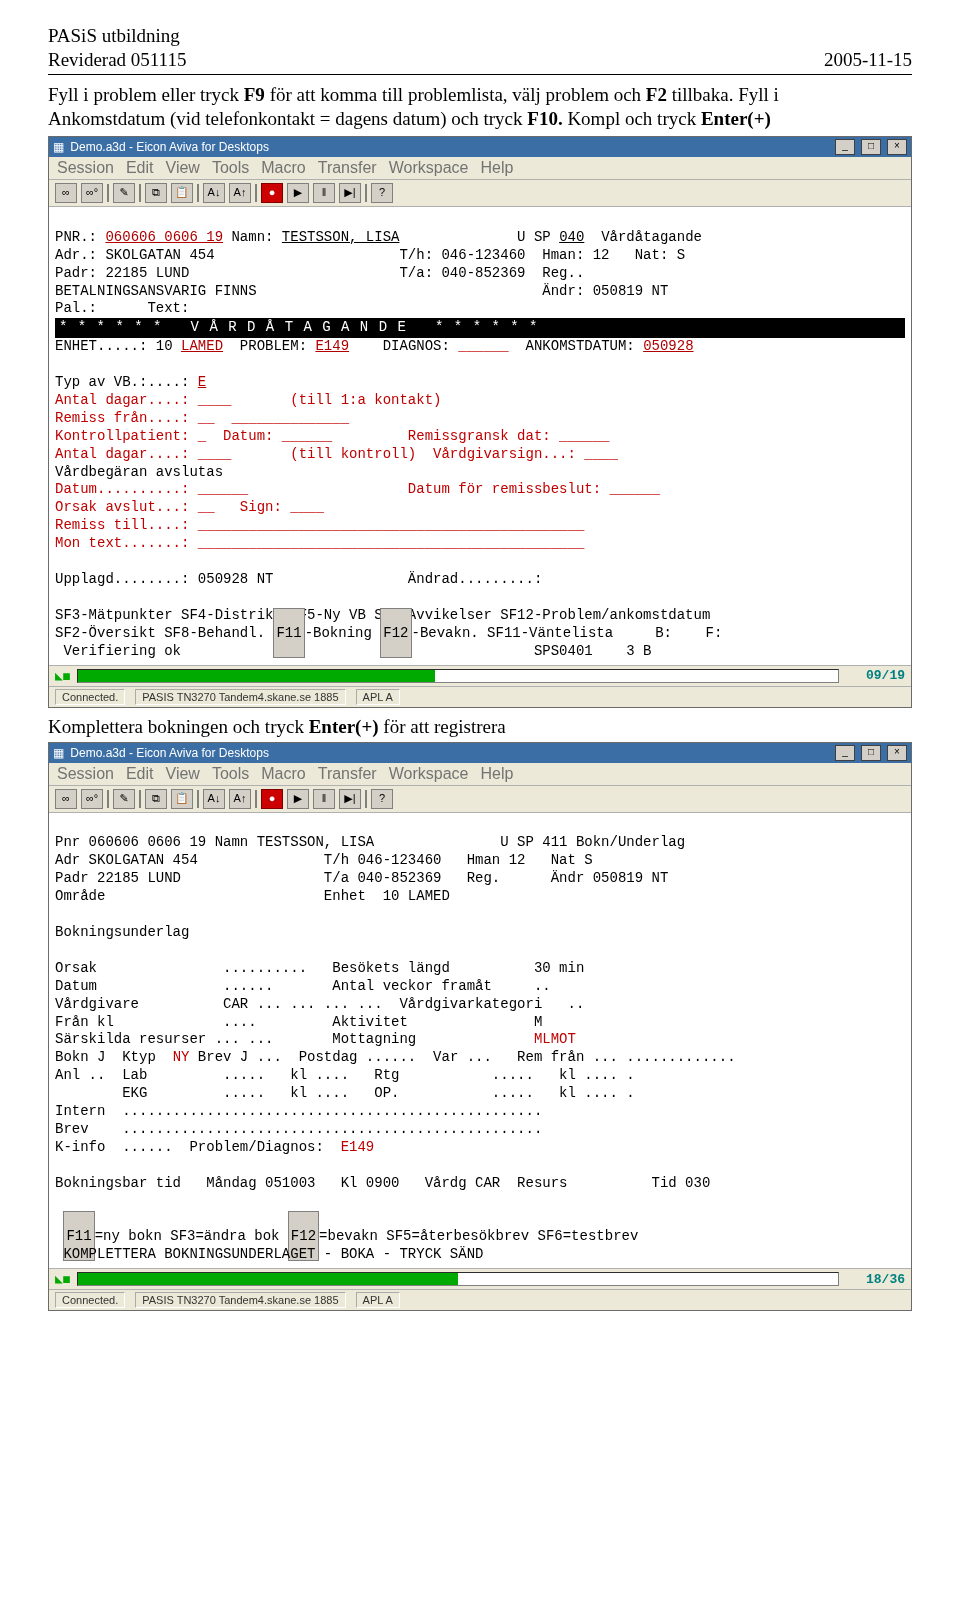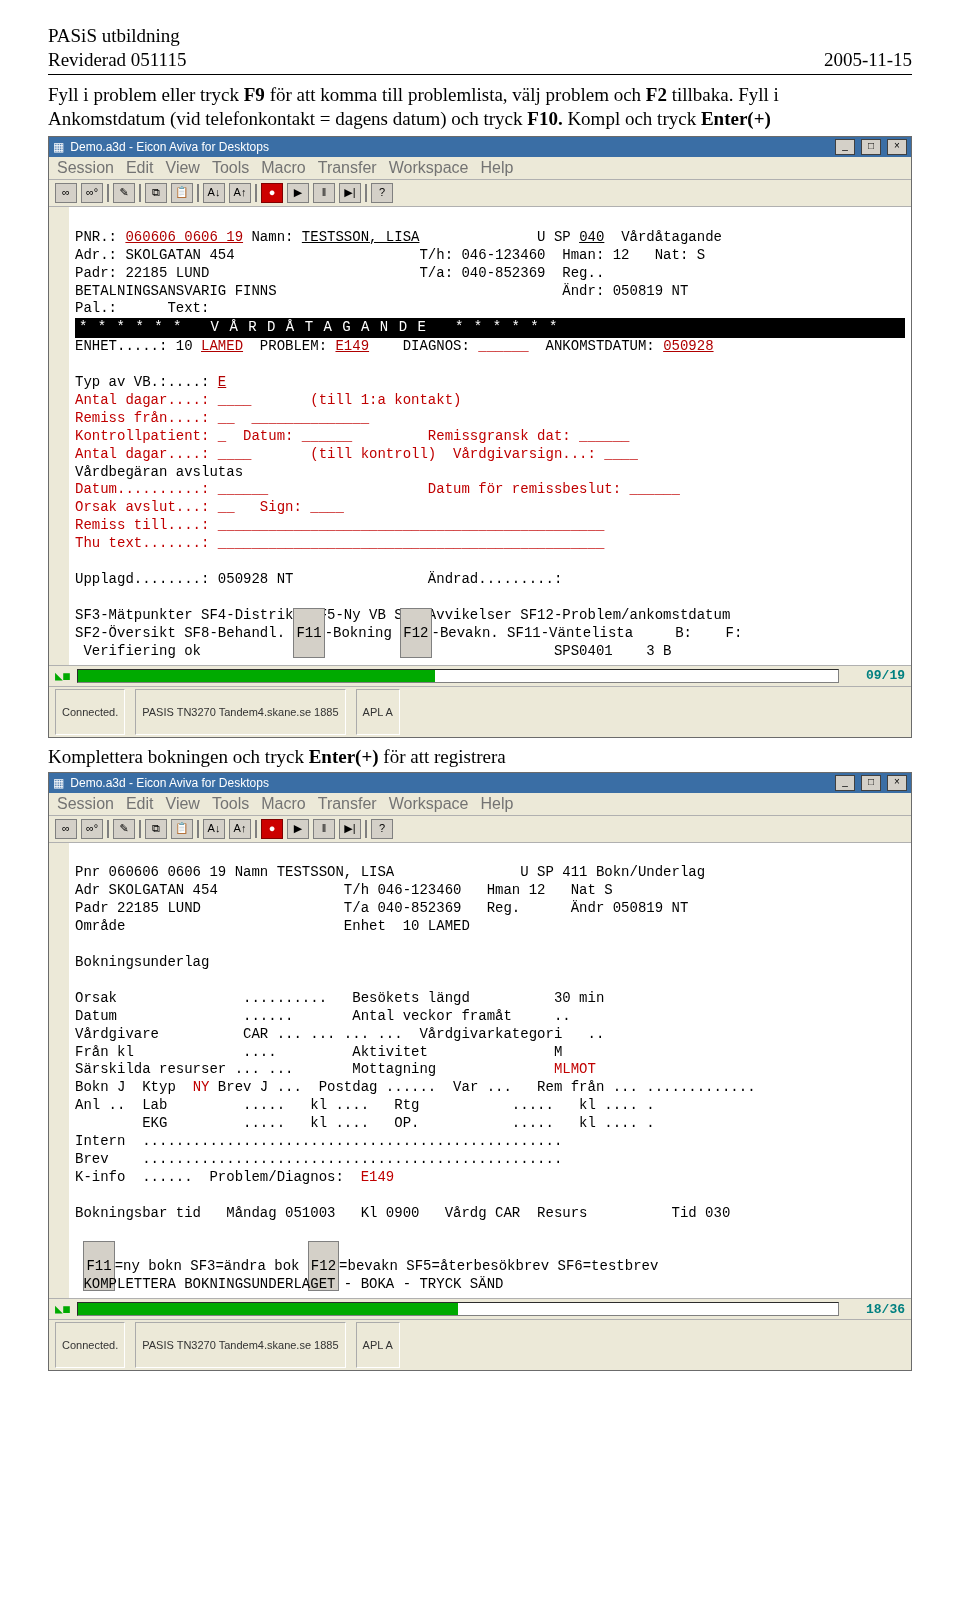--- a/index.html
+++ b/index.html
@@ -99,29 +99,28 @@
     align-items: center;
     gap: 10px;
     padding: 2px 6px;
     background: #ece9d8;
     color: #333;
     font-size: 11px;
     border-top: 1px solid #b0b0b0;
   }
   .statusbar .chunk {
     border: 1px inset #fff;
-    padding: 16px 6px;
+    padding: 1px 6px;
     background: #ece9d8;
   }
 
   
   .term-area {
     background: #fff;
     padding: 4px 6px 4px 6px;
-    margin-left: 20px;
   }
   .mono {
     font-family: "Courier New", monospace;
     font-size: 14px;
     line-height: 1.28;
     white-space: pre;
     color: #000;
   }
   .mono .rd { color: #c00000; }
   .mono .ul { text-decoration: underline; }
@@ -236,21 +235,21 @@
 
 <span>Typ av VB.:....: </span><span class="link">E</span>
 <span class="rd">Antal dagar....: ____       (till 1:a kontakt)</span>
 <span class="rd">Remiss från....: __  ______________</span>
 <span class="rd">Kontrollpatient: _  Datum: ______         Remissgransk dat: ______</span>
 <span class="rd">Antal dagar....: ____       (till kontroll)  Vårdgivarsign...: ____</span>
 <span>Vårdbegäran avslutas</span>
 <span class="rd">Datum..........: ______                   Datum för remissbeslut: ______</span>
 <span class="rd">Orsak avslut...: __   Sign: ____</span>
 <span class="rd">Remiss till....: ______________________________________________</span>
-<span class="rd">Thu text.......: ______________________________________________</span>
+<span class="rd">Mon text.......: ______________________________________________</span>
 
 <span>Upplagd........: 050928 NT                Ändrad.........:</span>
 
 <span>SF3-Mätpunkter SF4-Distrikt SF5-Ny VB SF6-Avvikelser SF12-Problem/ankomstdatum</span>
 <span>SF2-Översikt SF8-Behandl. </span><span class="highlight-btn">F11</span><span>-Bokning </span><span class="highlight-btn">F12</span><span>-Bevakn. SF11-Väntelista     B:    F:</span>
 <span> Verifiering ok                                          SPS0401    3 B</span>
 </div>
     </div>
     <div class="prog-row">
       <span style="color:#0a0;">◣◼</span>

